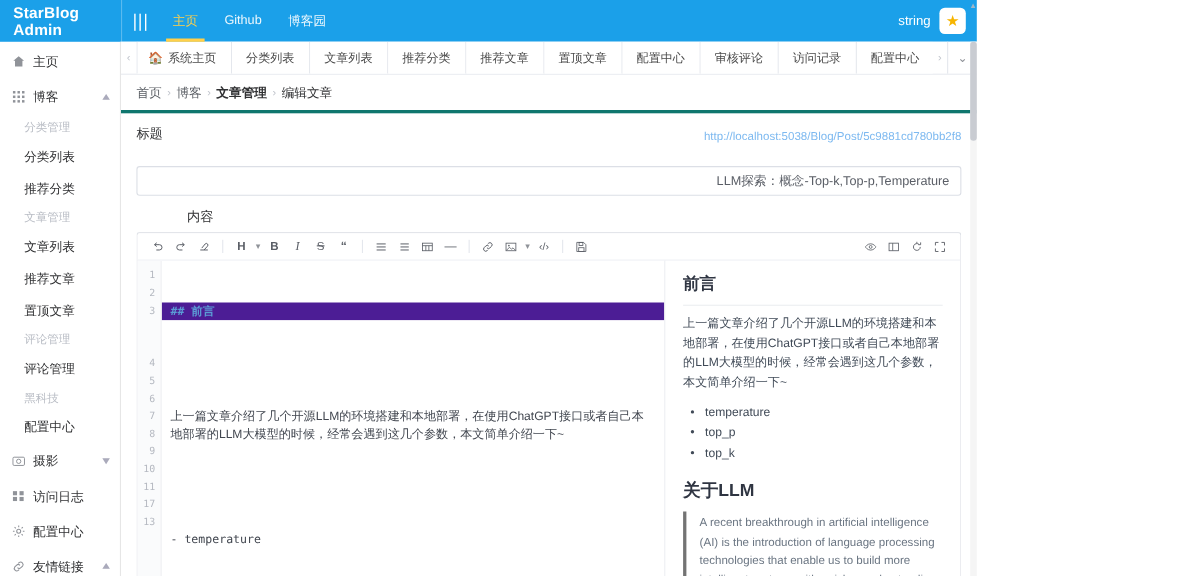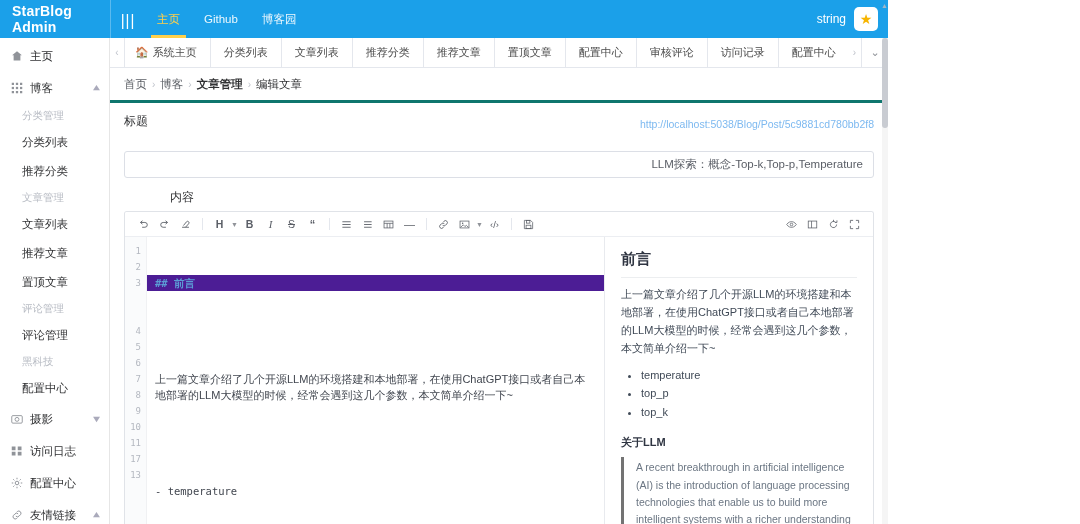--- a/index.html
+++ b/index.html
@@ -181,21 +181,21 @@
 
   
   .md-prev {
     flex: 1; min-width: 0; overflow: hidden; padding: 10px 16px 0 16px;
     background: #fff; color: #2c3e50; line-height: 1.6;
   }
   .pv-h2 {
     font-size: 15px; font-weight: 700; color: #2f3542; margin: 0 0 7px 0;
     padding-bottom: 6px; border-bottom: 1px solid #eceef0;
   }
-  .pv-h3 { font-size: 11px; font-weight: 700; color: #2f3542; margin: 12px 0 6px 0; }
+  .pv-h3 { font-size: 16px; font-weight: 700; color: #2f3542; margin: 12px 0 6px 0; }
   .pv-p { font-size: 11px; color: #404a57; margin: 0 0 8px 0; line-height: 1.65; }
   .pv-ul { margin: 0 0 9px 0; padding-left: 20px; }
   .pv-ul li { font-size: 11px; color: #404a57; line-height: 1.7; }
   .pv-quote {
     border-left: 3px solid #737373; background: #fff; padding: 2px 0 2px 12px;
     margin: 6px 0 10px 0; color: #6b7683; font-size: 10.5px; line-height: 1.65;
   }
 
   
   .pagescroll {

